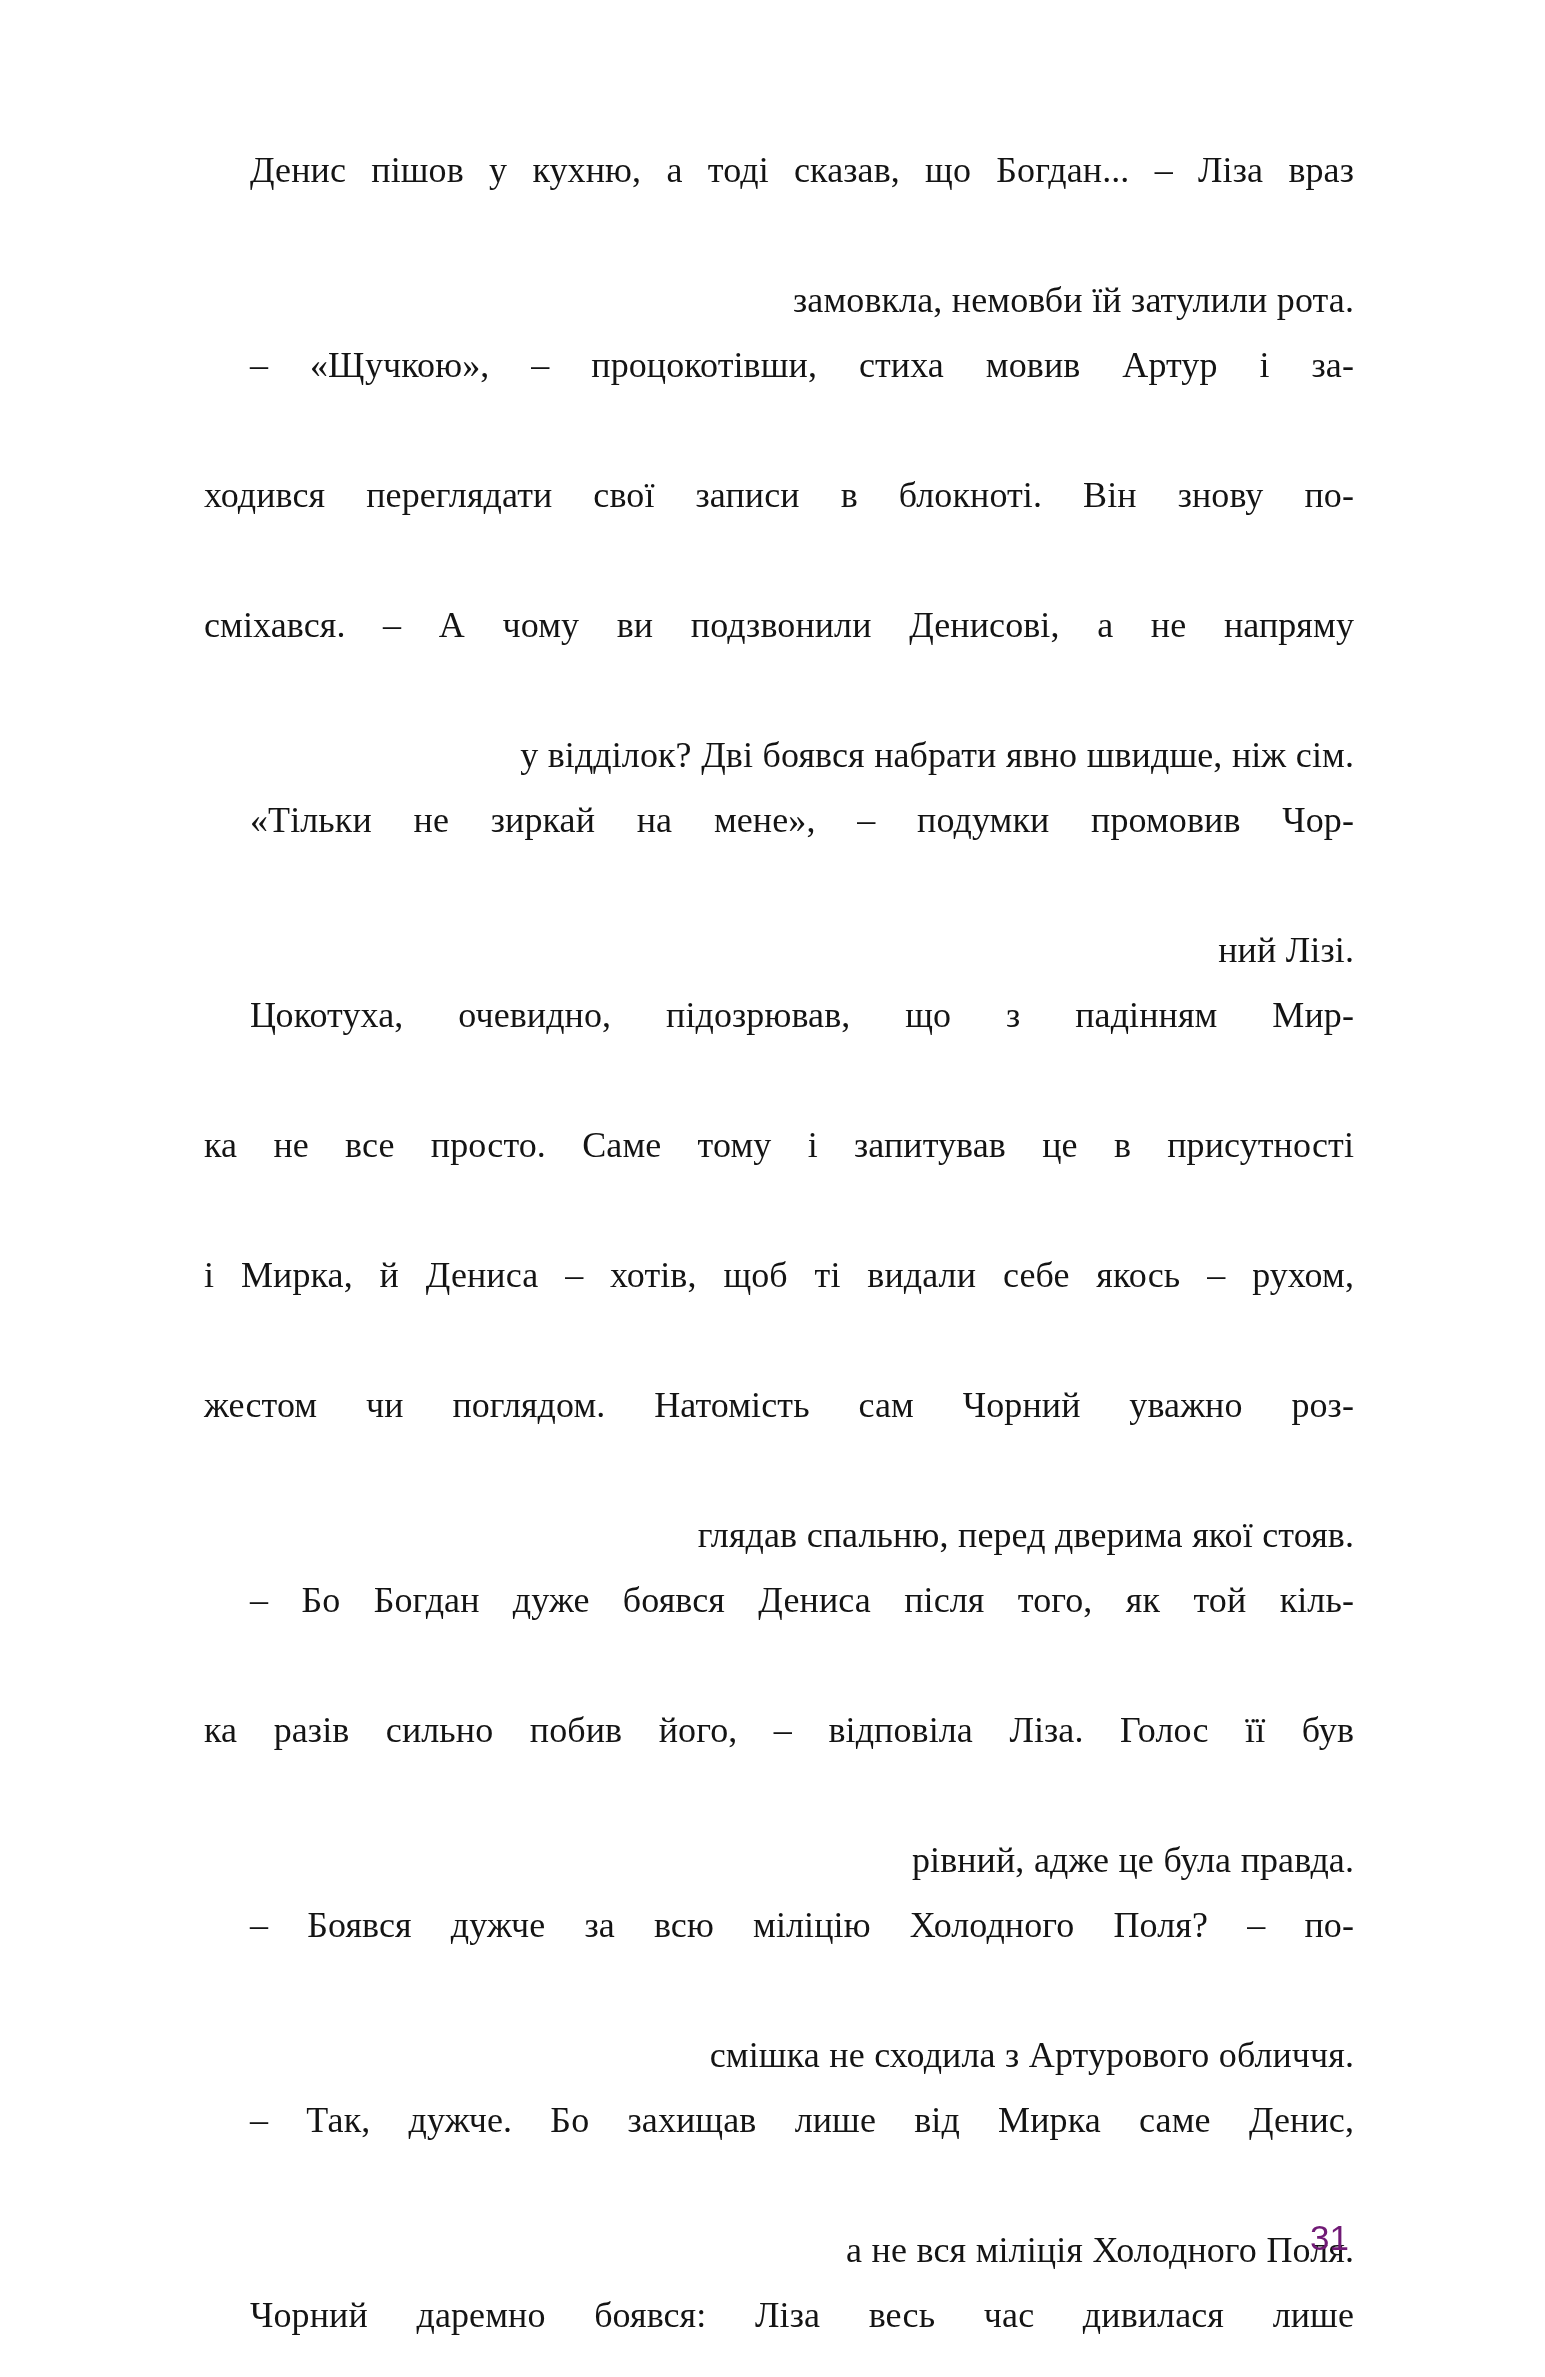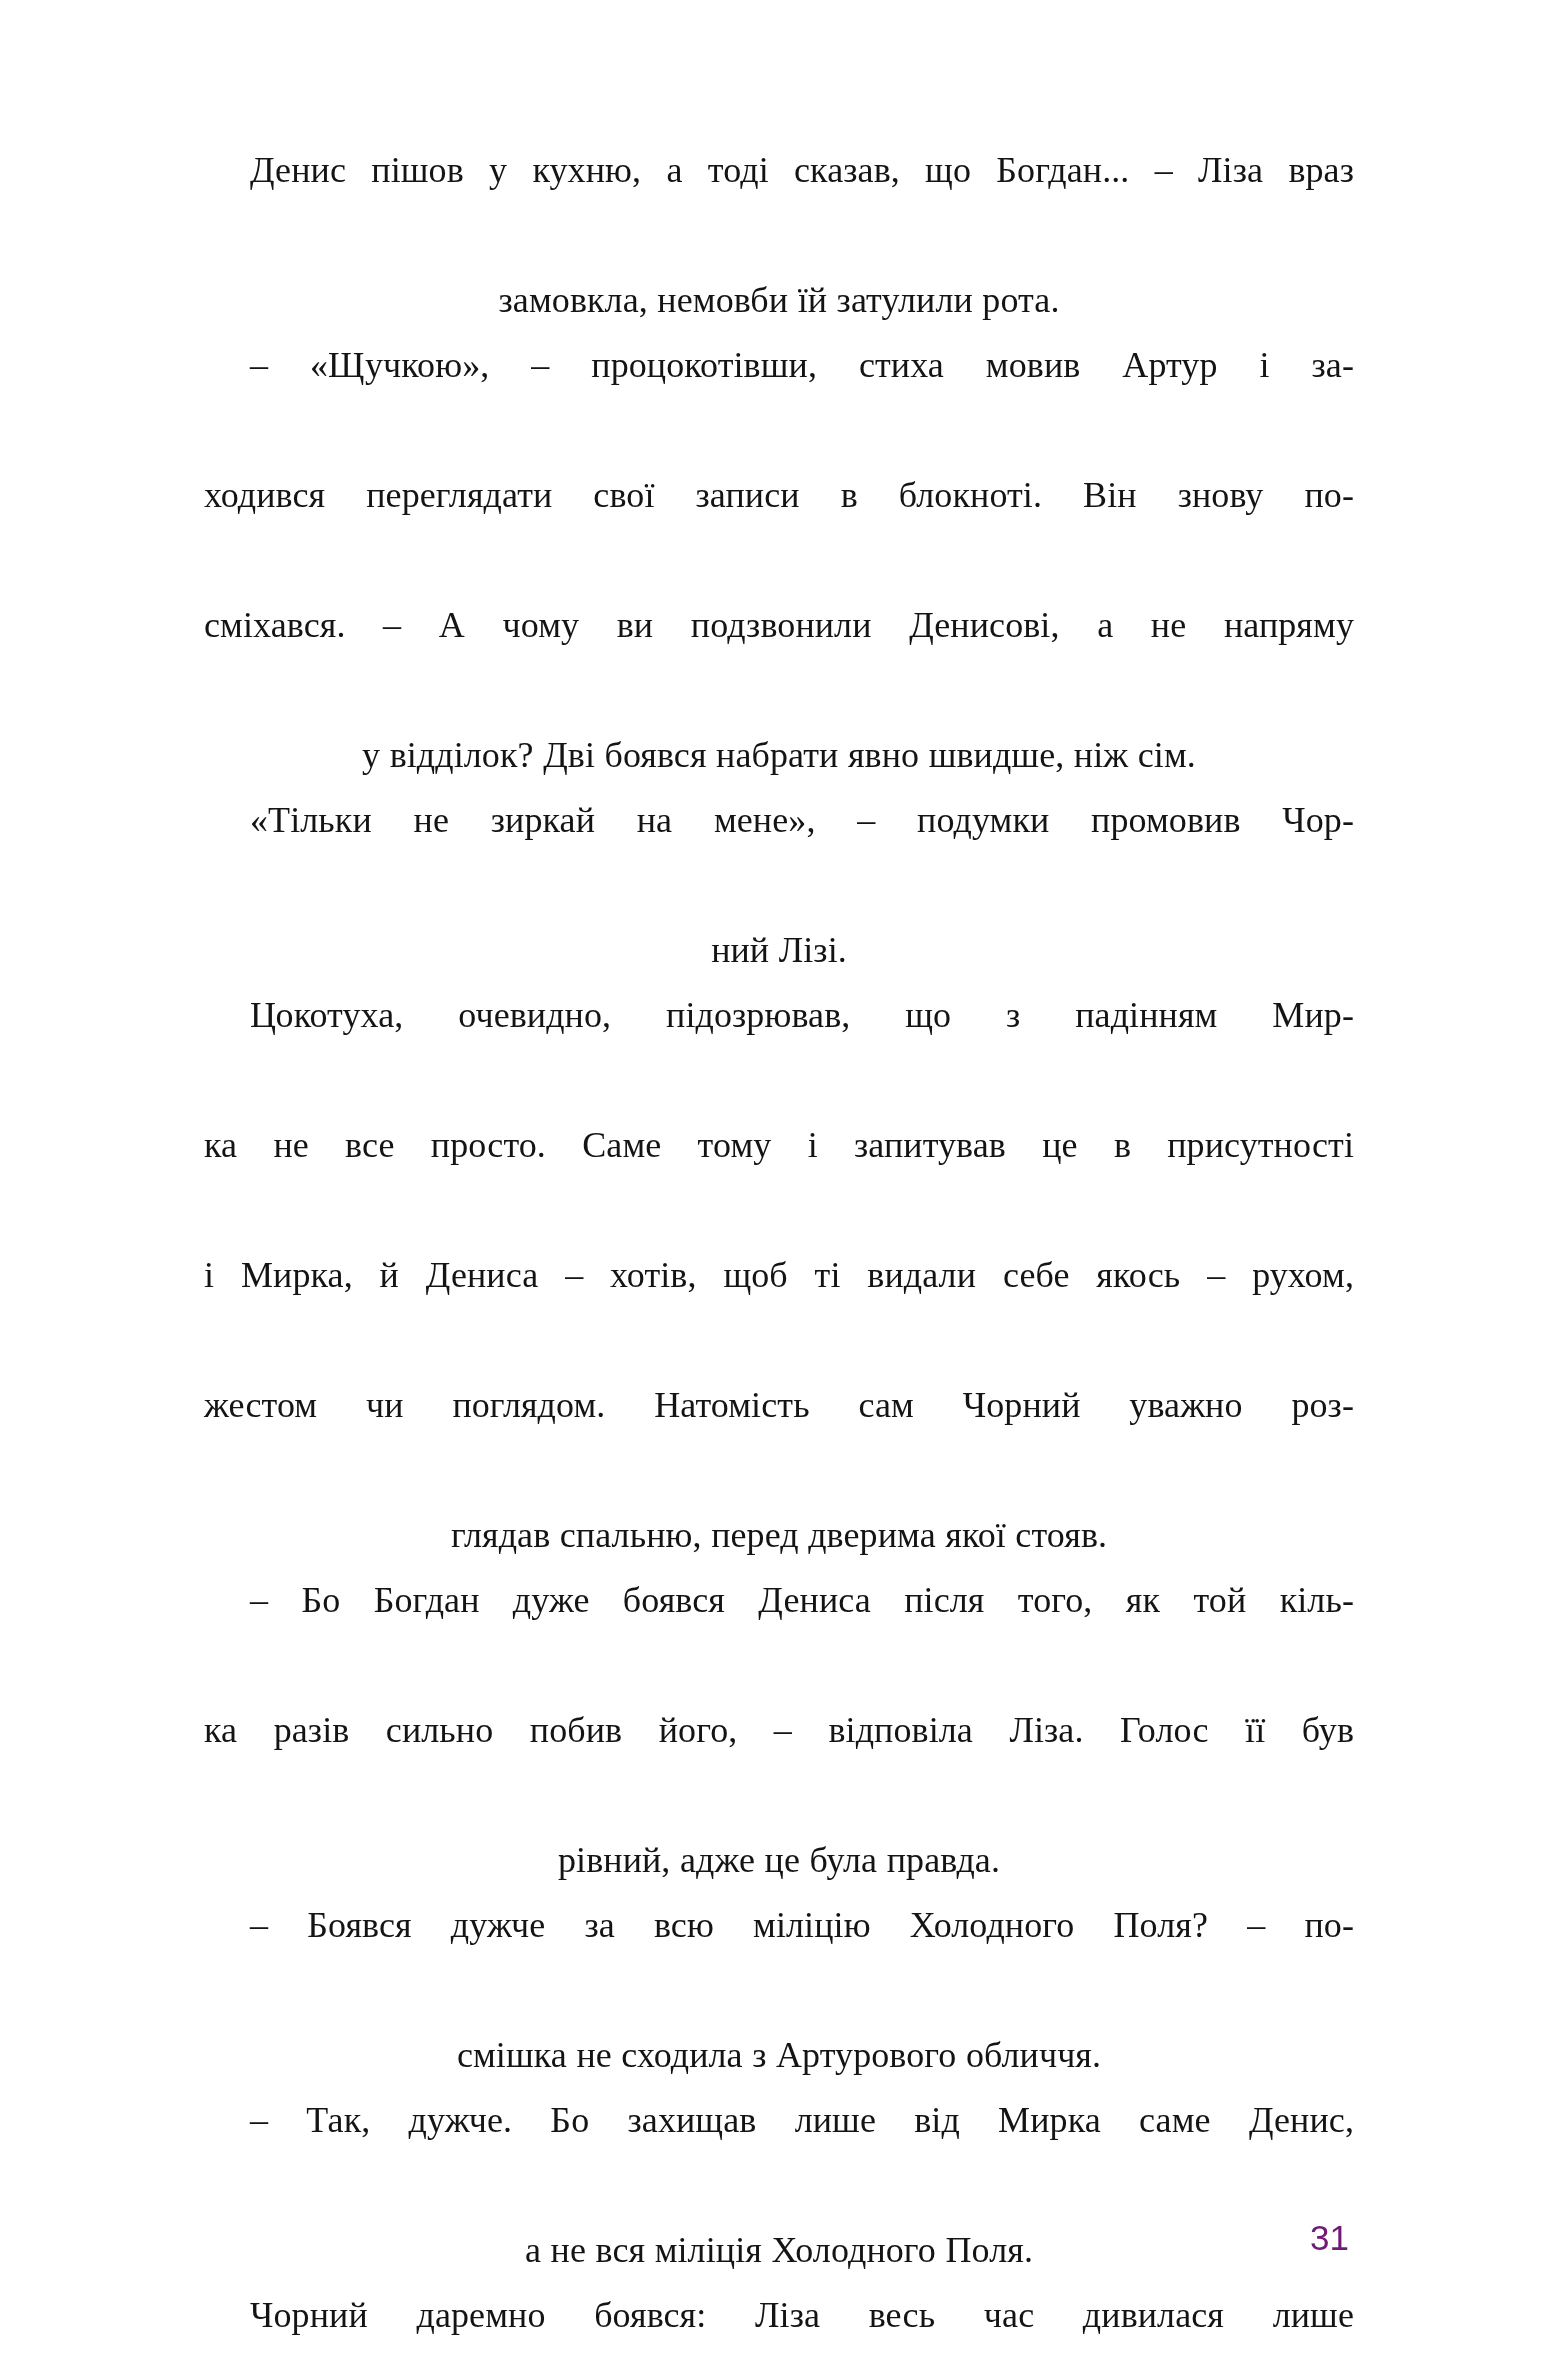--- a/index.html
+++ b/index.html
@@ -51,21 +51,21 @@
     height: 0;
   }
   p.para .ln.first {
     text-indent: 46px;
   }
   
   p.para .ln.last::after {
     display: none;
   }
   p.para .ln.last {
-    text-align: center;
+    text-align: right;
   }
   .page-number {
     position: absolute;
     right: 197px;
     bottom: 122px;
     font-size: 35px;
     line-height: 1;
     font-family: Liberation Sans, sans-serif;
     color: #701a75;
   }

